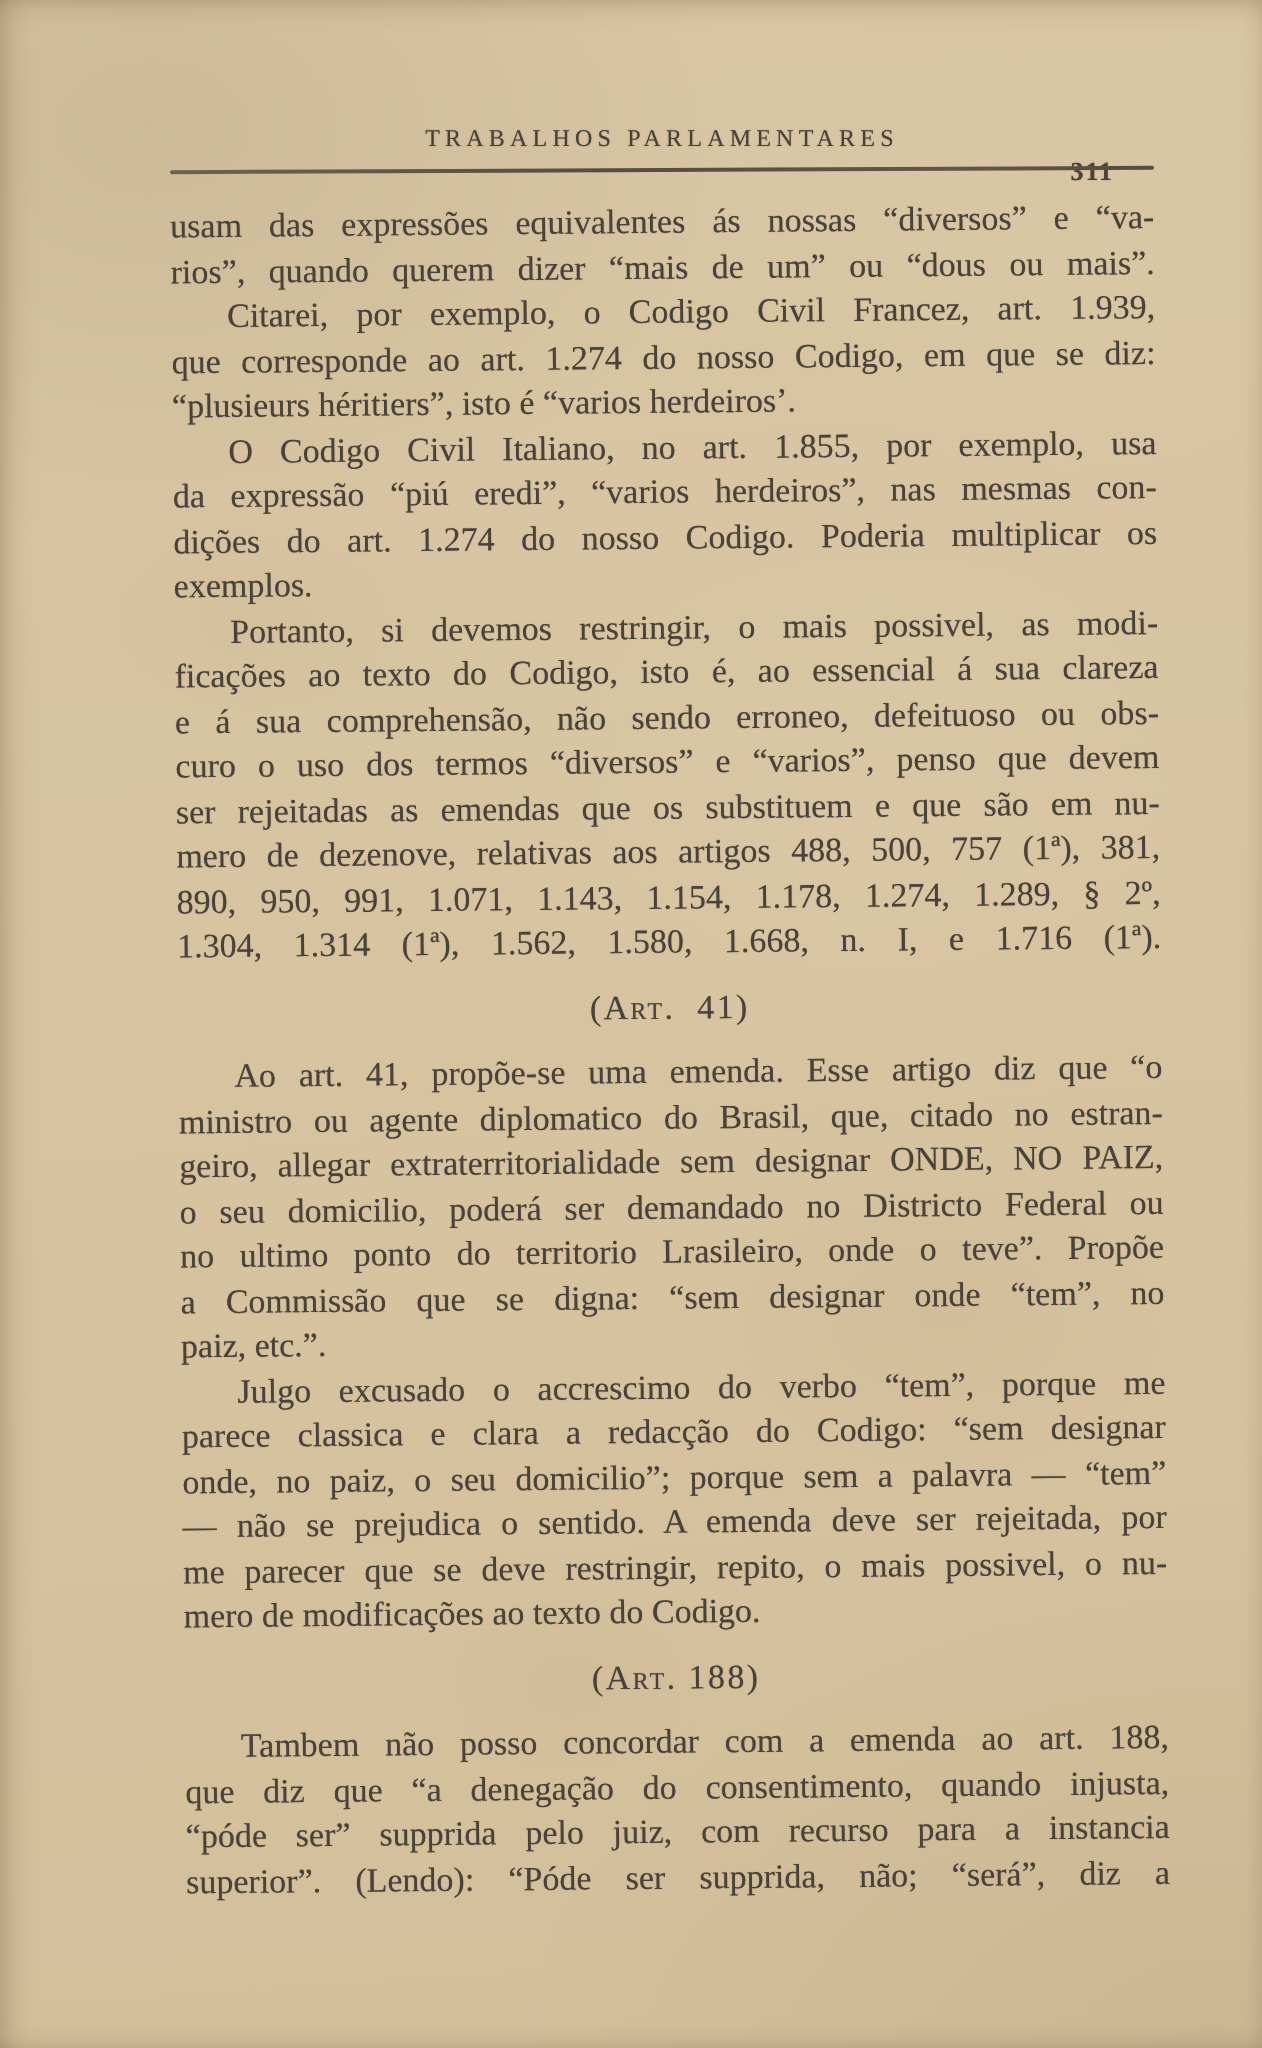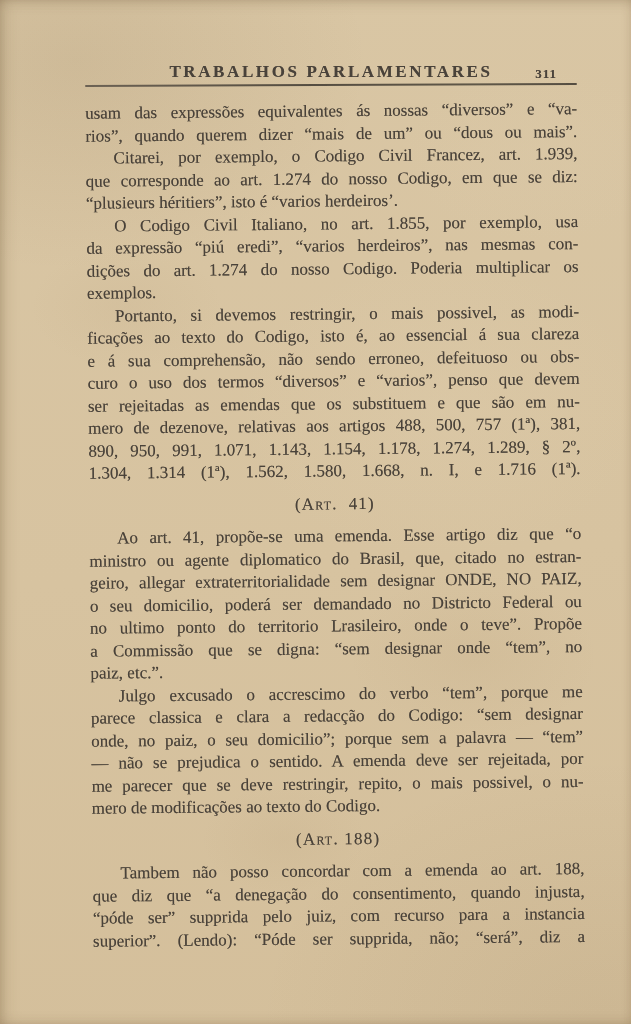--- a/index.html
+++ b/index.html
@@ -31,26 +31,26 @@
       radial-gradient(120px 80px at 45% 82%, rgba(140,110,70,0.05), transparent 70%),
       radial-gradient(200px 130px at 85% 15%, rgba(225,210,180,0.10), transparent 70%);
   }
   .page-header {
     position: absolute; top: 62px; left: 85px; width: 492px; height: 20px;
     color: var(--ink, #49423a);
   }
   .running-title {
     position: absolute; left: 0; right: 0; top: 0;
     text-align: center;
-    font-size: 17px; font-weight: bold;
+    font-size: 12px; font-weight: normal;
     letter-spacing: 2.6px;
     text-shadow: 0 0 0.6px rgba(73,66,58,0.55);
   }
   .page-number {
-    position: absolute; right: 20px; top: 4px;
+    position: absolute; right: 20px; top: 16px;
     font-size: 13px; font-weight: bold;
     letter-spacing: 1px;
     text-shadow: 0 0 0.6px rgba(73,66,58,0.55);
   }
   .header-rule {
     position: absolute; top: 84px; left: 85px; width: 492px; height: 2px;
     background: linear-gradient(90deg, #6c6254, #554d41 45%, #5f5748 80%, #554d41);
     border-radius: 1px;
     transform: rotate(-0.25deg);
   }

